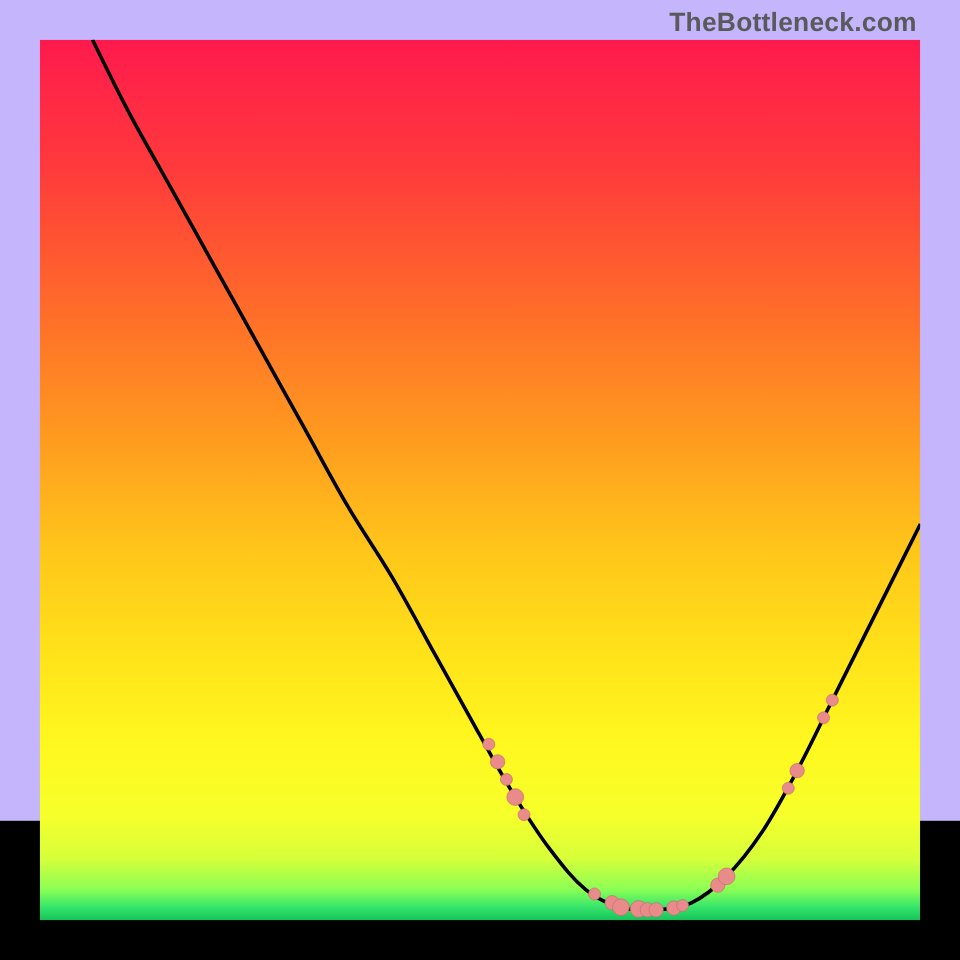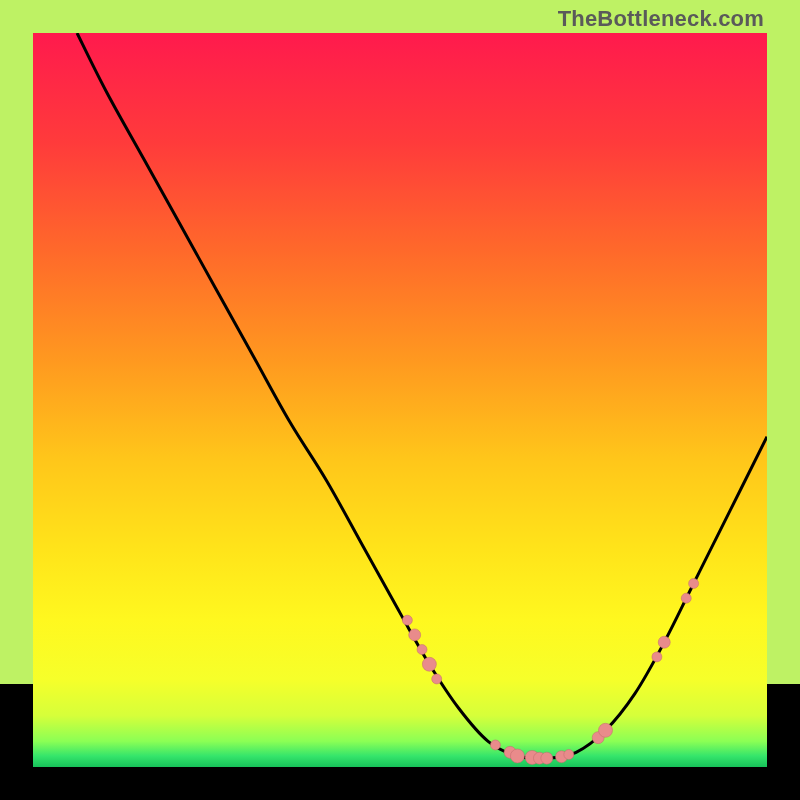--- a/index.html
+++ b/index.html
@@ -1,21 +1,21 @@
 <!DOCTYPE html>
 <html><head>
 <meta charset="utf-8">
 <style>
   * { margin: 0; padding: 0; box-sizing: border-box; }
   html, body { width: 800px; height: 800px; background: #000; overflow: hidden; }
   .frame {
     position: absolute;
     left: 0; top: 0;
     width: 800px; height: 684px;
-    background: #bef264;
+    background: #c4b5fd;
   }
   .plot-area {
     position: absolute;
     left: 33px;
     top: 33px;
     width: 734px;
     height: 734px;
     overflow: hidden;
   }
   .gradient-bg {

